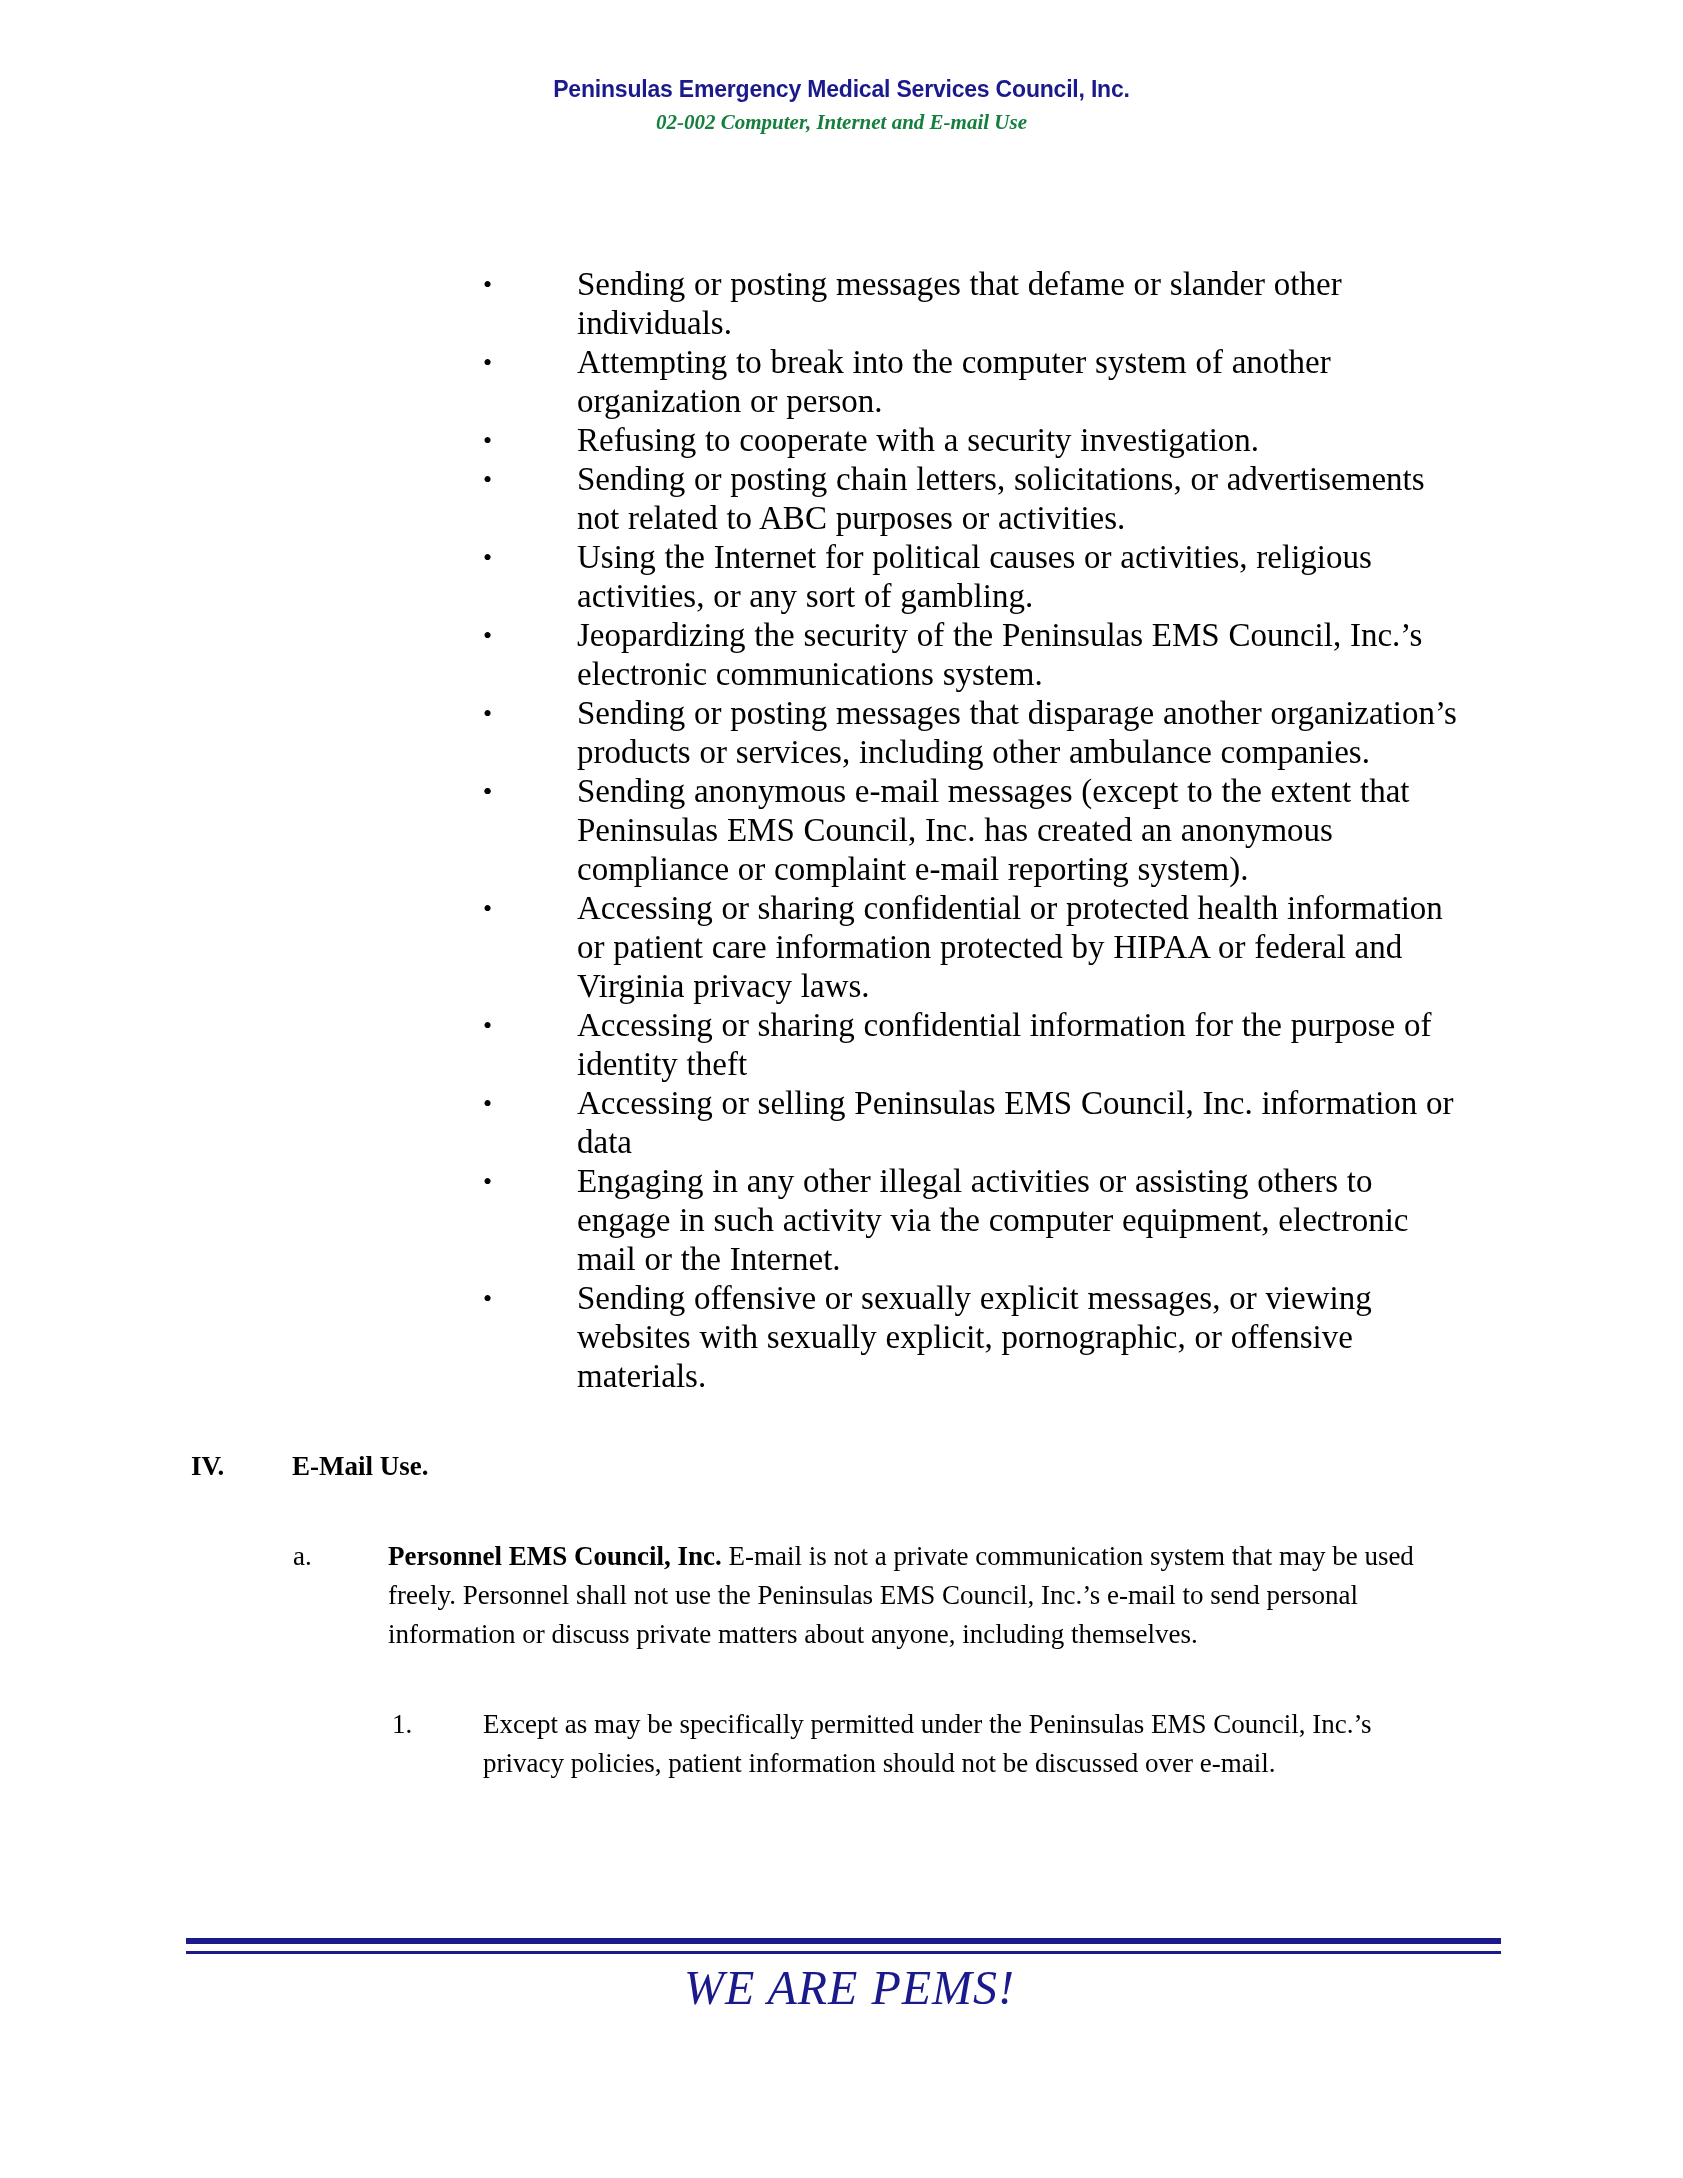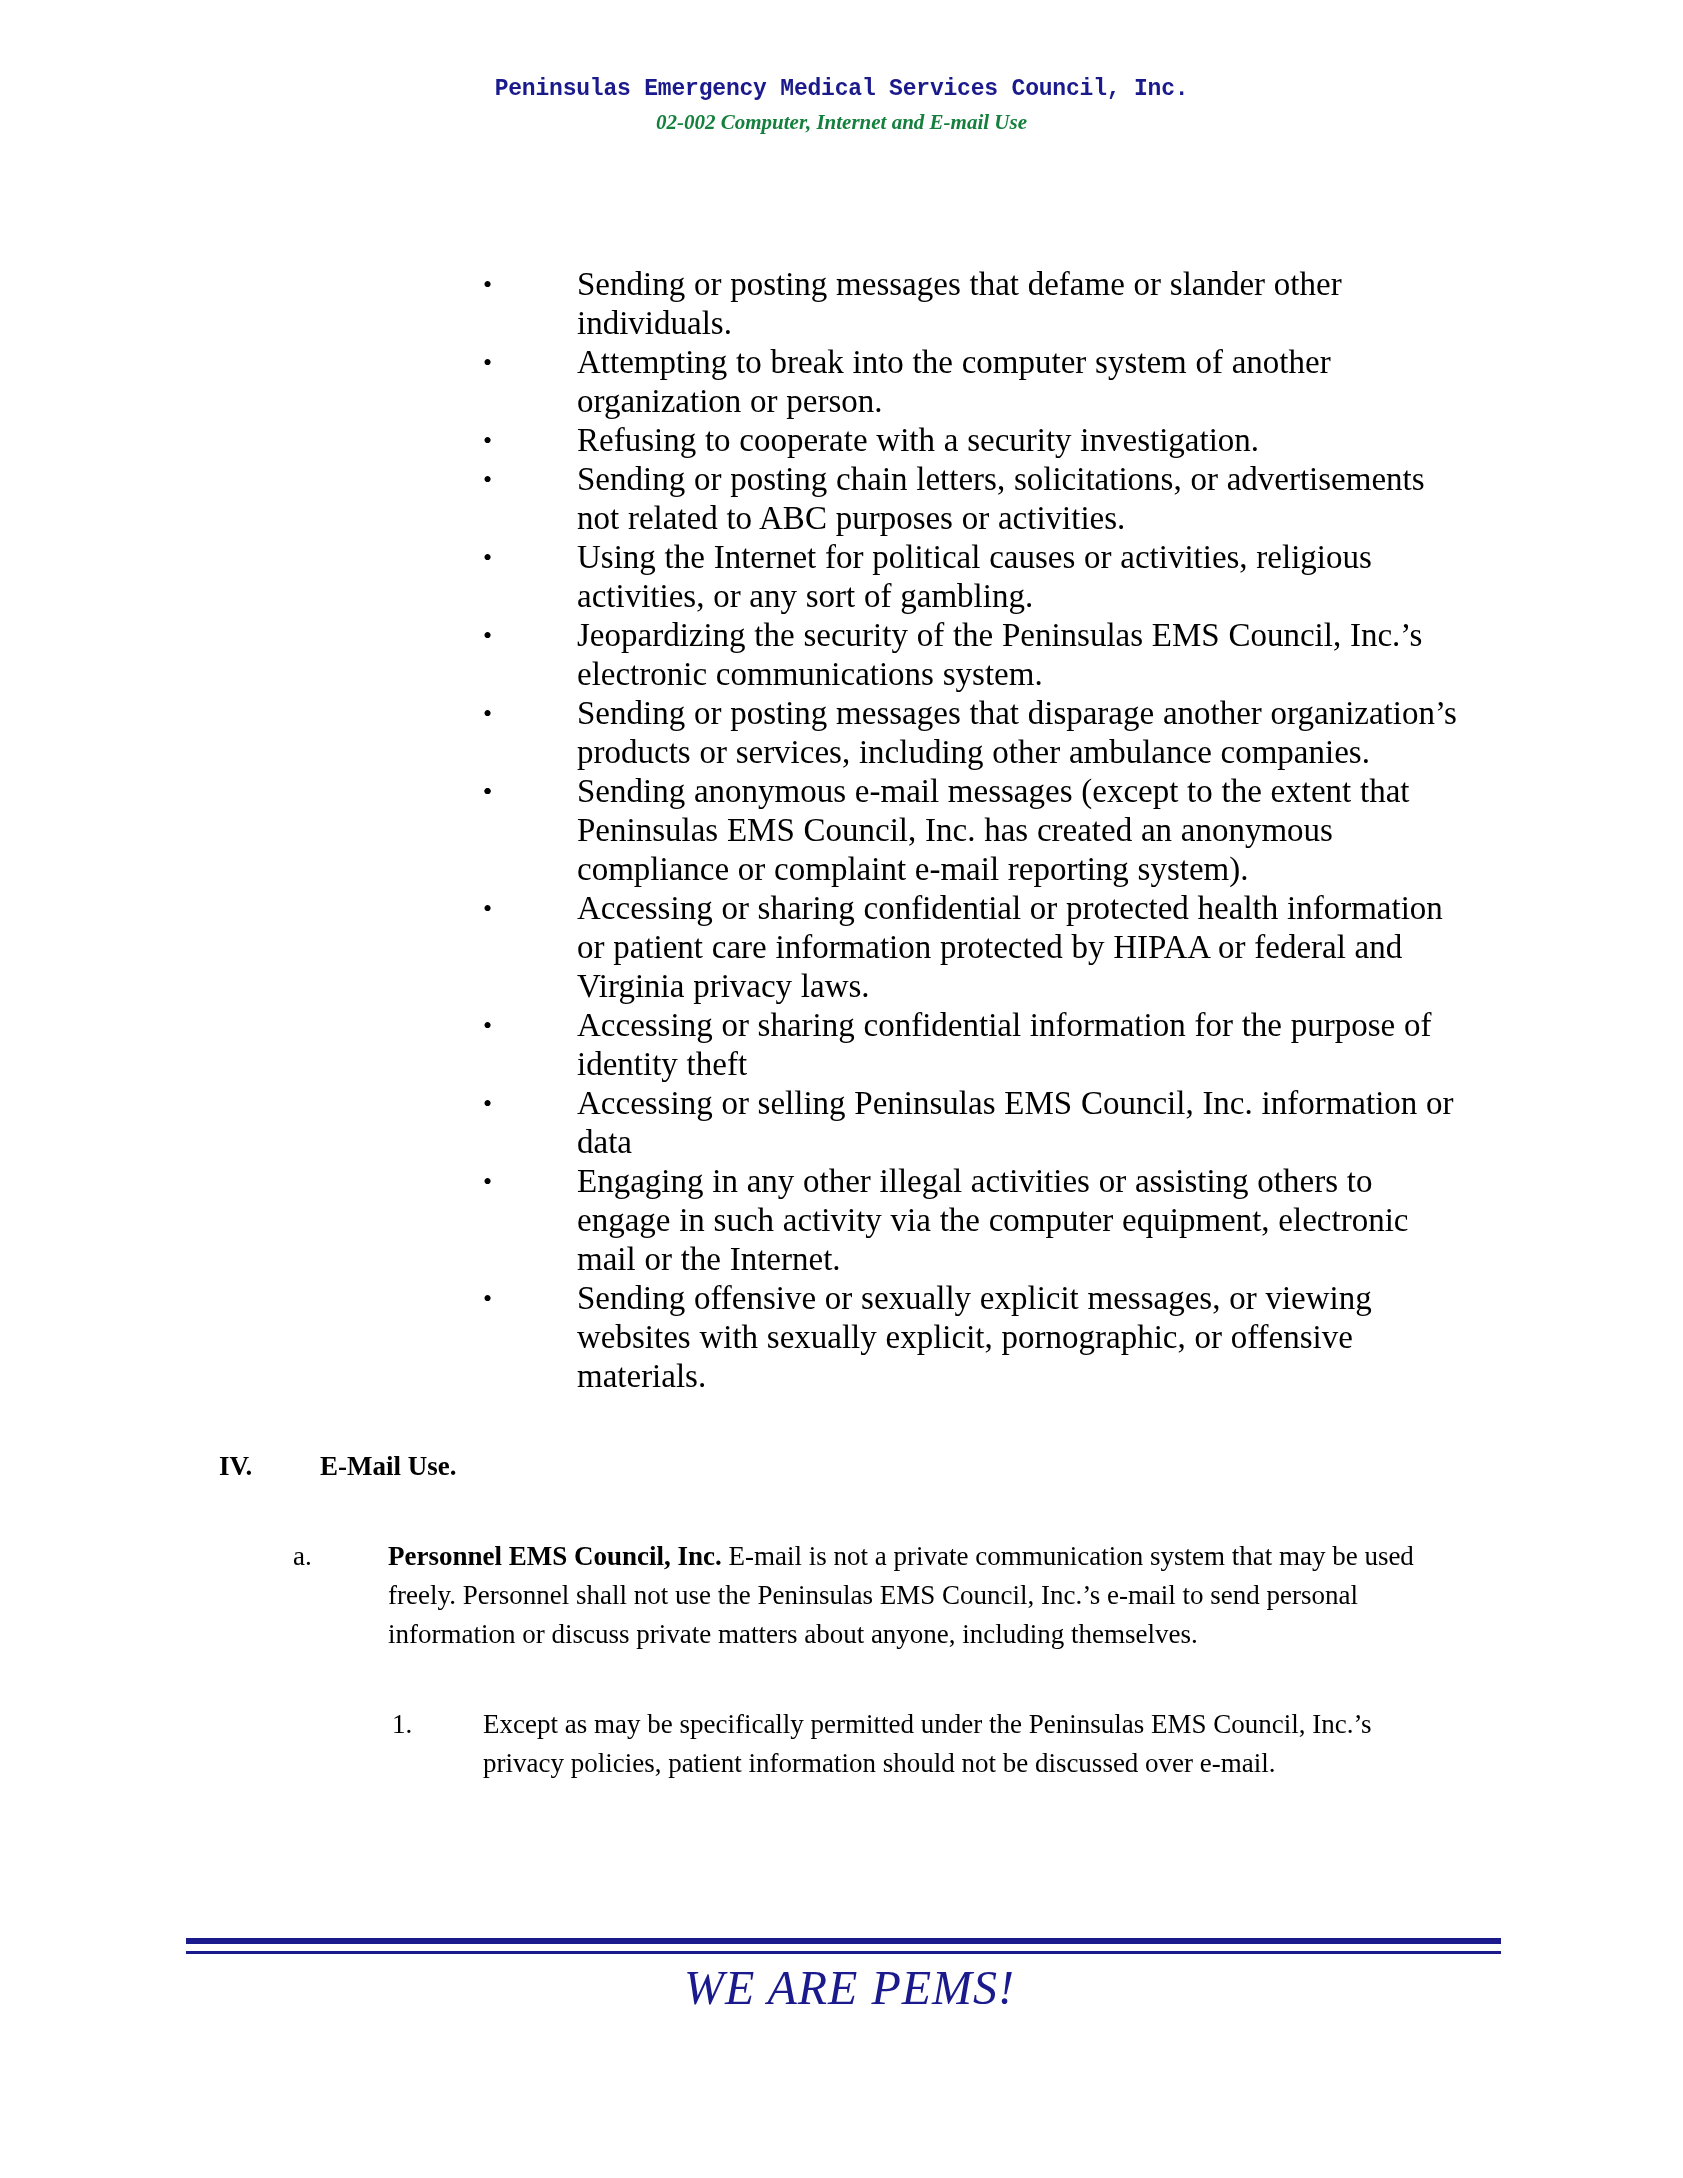--- a/index.html
+++ b/index.html
@@ -26,21 +26,21 @@
 
   
   .doc-header {
     position: absolute;
     top: 77px;
     left: 0;
     width: 1683px;
     text-align: center;
   }
   .org-title {
-    font-family: Liberation Mono, monospace;
+    font-family: Liberation Sans, sans-serif;
     font-weight: bold;
     font-size: 23px;
     letter-spacing: -0.2px;
     color: #1a1a8c;
     line-height: 1.1;
     white-space: nowrap;
   }
   .doc-subtitle {
     font-family: "Liberation Serif", "DejaVu Serif", serif;
     font-style: italic;
@@ -90,21 +90,20 @@
     text-align: left;
     text-indent: 0;
     word-spacing: 0.5px;
   }
 
   
   .section-heading {
     position: relative;
     margin-top: 51px;
     height: 40px;
-    margin-left: 28px;
   }
   .section-heading .sec-num {
     position: absolute;
     left: 191px;
     top: 0;
     font-size: 27px;
     font-weight: bold;
     line-height: 39px;
   }
   .section-heading .sec-label {

